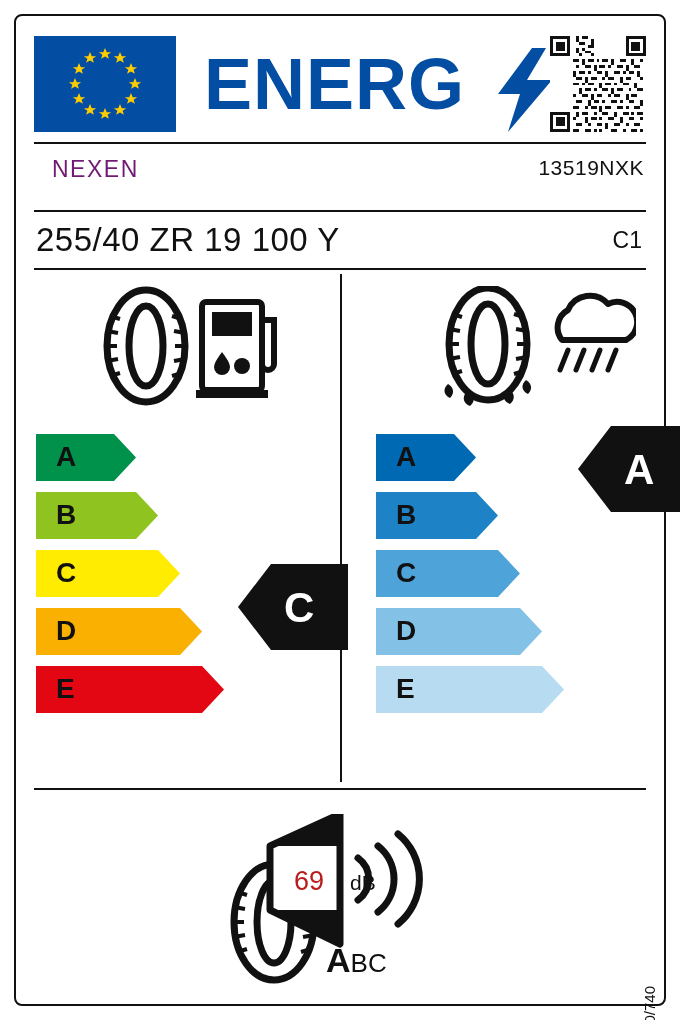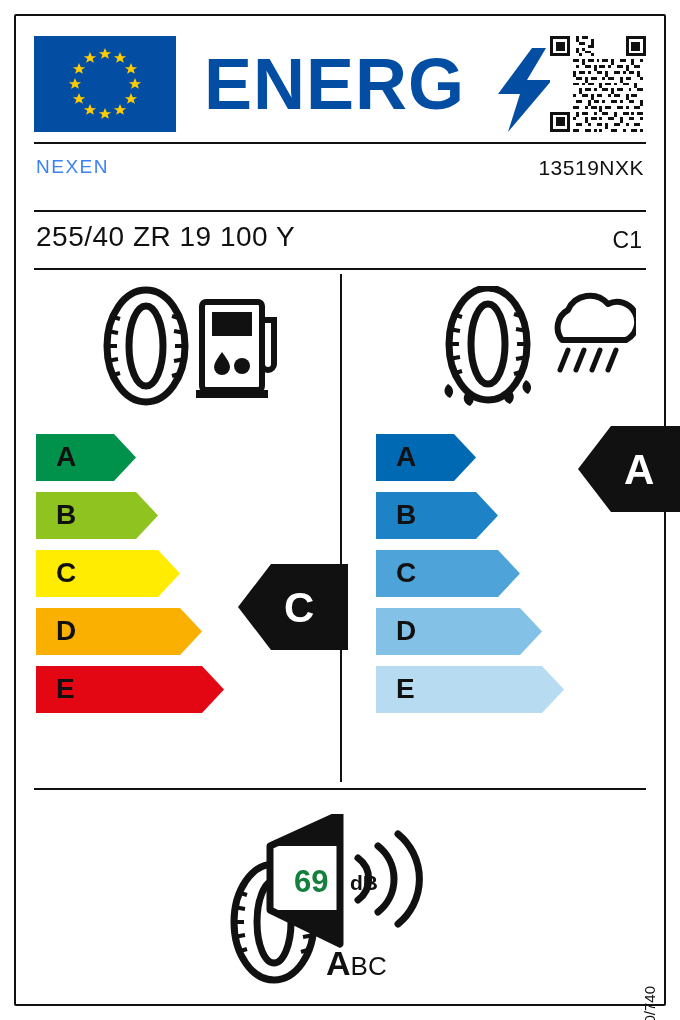--- a/index.html
+++ b/index.html
@@ -15,21 +15,21 @@
     position: relative;
     overflow: hidden;
   }
   .label {
     position: absolute;
     left: 14px;
     top: 14px;
     width: 652px;
     height: 992px;
     border: 2px solid #111;
-    border-radius: 2px;
+    border-radius: 8px;
     box-sizing: border-box;
     background: #fff;
   }
 
   
   .header {
     position: absolute;
     left: 0; top: 0;
     width: 100%;
     height: 126px;
@@ -79,42 +79,42 @@
     background: #111;
   }
   .hr-1 { top: 126px; }
   .hr-2 { top: 194px; }
   .hr-3 { top: 252px; }
   .hr-4 { top: 772px; }
 
   
   .brand {
     position: absolute;
-    left: 20px;
+    left: 36px;
     top: 140px;
-    font-size: 19px;
+    font-size: 23px;
     letter-spacing: 1.5px;
-    color: #3b82f6;
+    color: #701a75;
   }
   .code {
     position: absolute;
     right: 20px;
     top: 140px;
     font-size: 21px;
     letter-spacing: 0.5px;
     color: #111;
     text-align: right;
   }
 
   
   .size {
     position: absolute;
     left: 20px;
     top: 205px;
-    font-size: 28px;
+    font-size: 33px;
     letter-spacing: 0.5px;
     color: #111;
   }
   .cls {
     position: absolute;
     right: 22px;
     top: 211px;
     font-size: 23px;
     color: #111;
   }
@@ -199,39 +199,38 @@
     position: absolute;
     left: 196px;
     top: 798px;
     width: 260px;
     height: 180px;
   }
   .noise-db {
     position: absolute;
     left: 82px;
     top: 52px;
-    font-size: 31px;
-    font-weight: bold;
-    color: #15803d;
+    font-size: 27px;
+    font-weight: normal;
+    color: #b91c1c;
     line-height: 31px;
   }
   .noise-unit {
     position: absolute;
     left: 138px;
     top: 58px;
     font-size: 21px;
     color: #111;
     line-height: 21px;
-    font-weight: bold;
   }
   .noise-class {
     position: absolute;
     left: 114px;
     top: 136px;
-    line-height: 26px;
+    line-height: 20px;
   }
   .noise-class .on {
     font-size: 34px;
     font-weight: bold;
     color: #111;
   }
   .noise-class .off {
     font-size: 26px;
     color: #111;
   }

